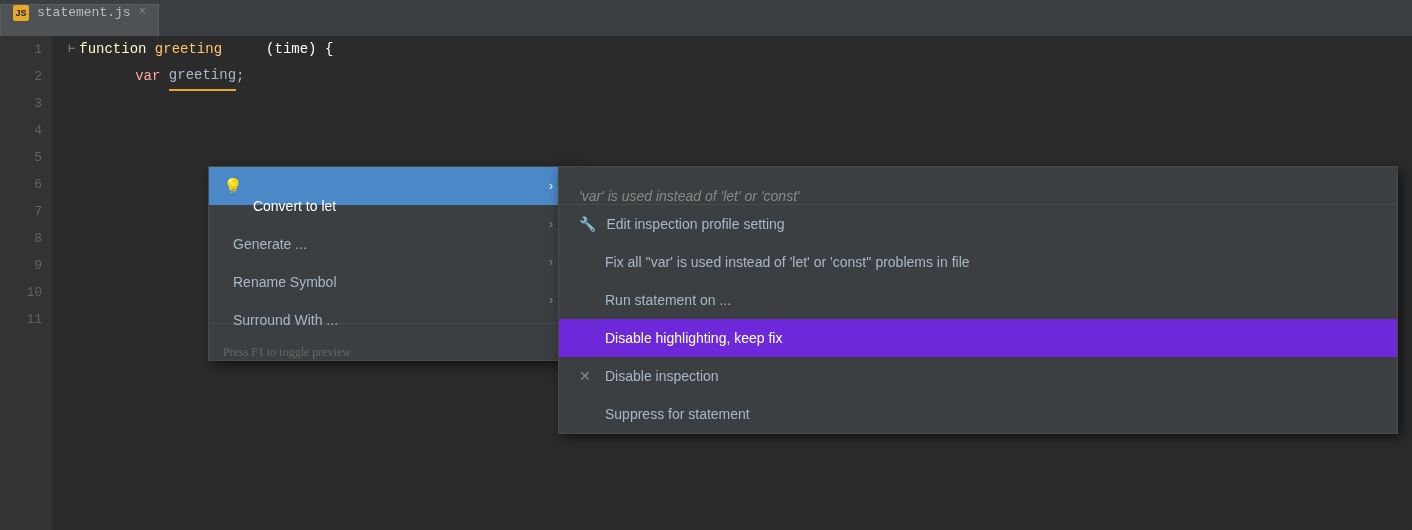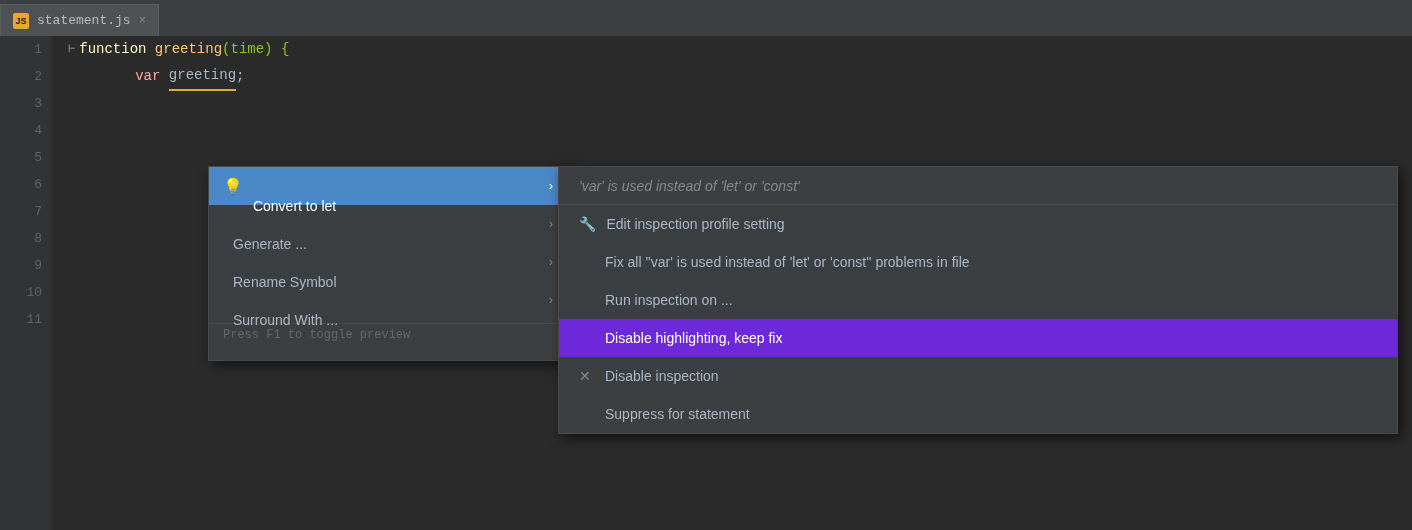--- a/index.html
+++ b/index.html
@@ -20,21 +20,21 @@
       align-items: flex-end;
       padding-left: 0;
     }
     .tab {
       background: #4e5254;
       border-top: 1px solid #5a5d5e;
       border-right: 1px solid #5a5d5e;
       border-left: 1px solid #5a5d5e;
       height: 32px;
       display: flex;
-      align-items: center;
+      align-items: flex-start;
       padding: 0 12px;
       gap: 8px;
       font-size: 13px;
       color: #bbbbbb;
       cursor: pointer;
     }
     .tab-icon {
       width: 16px;
       height: 16px;
       background: #e8a82a;
@@ -91,21 +91,21 @@
     }
     .code-line {
       height: 27px;
       display: flex;
       align-items: center;
       white-space: pre;
     }
     .kw-function { color: #fef9c3; }
     .kw-var { color: #fca5a5; }
     .fn-name { color: #ffc66d; }
-    .param { color: #84cc16; }
+    .param { color: #ffffff; margin-left: 44px; }
     .var-name { color: #a9b7c6; }
     .squiggly {
       border-bottom: 2px solid #e8a82a;
       display: inline;
     }
 
     
     .fold-indicator {
       color: #888;
       font-size: 12px;
@@ -162,45 +162,45 @@
       color: #ffffff;
     }
     .menu-divider {
       height: 1px;
       background: #4a4a4a;
       margin: 4px 0;
     }
     .menu-hint {
       height: 32px;
       display: flex;
-      align-items: flex-start;
+      align-items: flex-end;
       padding: 0 14px;
       color: #666;
       font-size: 12px;
-      font-family: Liberation Mono, monospace;
+      font-family: Liberation Serif, serif;
     }
 
     
     .submenu-popup {
       position: absolute;
       top: 130px;
       left: 558px;
       background: #3c3f41;
       border: 1px solid #4a4a4a;
       box-shadow: 4px 4px 12px rgba(0,0,0,0.6);
       width: 840px;
       z-index: 100;
       font-family: 'Segoe UI', Arial, sans-serif;
       font-size: 14px;
     }
 
     .submenu-header {
       height: 38px;
       display: flex;
-      align-items: center;
+      align-items: flex-end;
       padding: 0 20px;
       color: #888;
       font-style: italic;
       border-bottom: 1px solid #4a4a4a;
       font-size: 14px;
     }
     .submenu-item {
       height: 38px;
       display: flex;
       align-items: center;
@@ -316,21 +316,21 @@
     <div class="submenu-item">
       <span class="submenu-item-icon">🔧</span>
       <span class="submenu-item-text">Edit inspection profile setting</span>
     </div>
     <div class="submenu-item">
       <span class="submenu-item-icon"></span>
       <span class="submenu-item-text">Fix all ''var' is used instead of 'let' or 'const'' problems in file</span>
     </div>
     <div class="submenu-item">
       <span class="submenu-item-icon"></span>
-      <span class="submenu-item-text">Run inspection on ...</span>
+      <span class="submenu-item-text">Run statement on ...</span>
     </div>
     <div class="submenu-item active">
       <span class="submenu-item-icon"></span>
       <span class="submenu-item-text">Disable highlighting, keep fix</span>
     </div>
     <div class="submenu-item">
       <span class="submenu-item-icon">✕</span>
       <span class="submenu-item-text">Disable inspection</span>
     </div>
     <div class="submenu-item">

